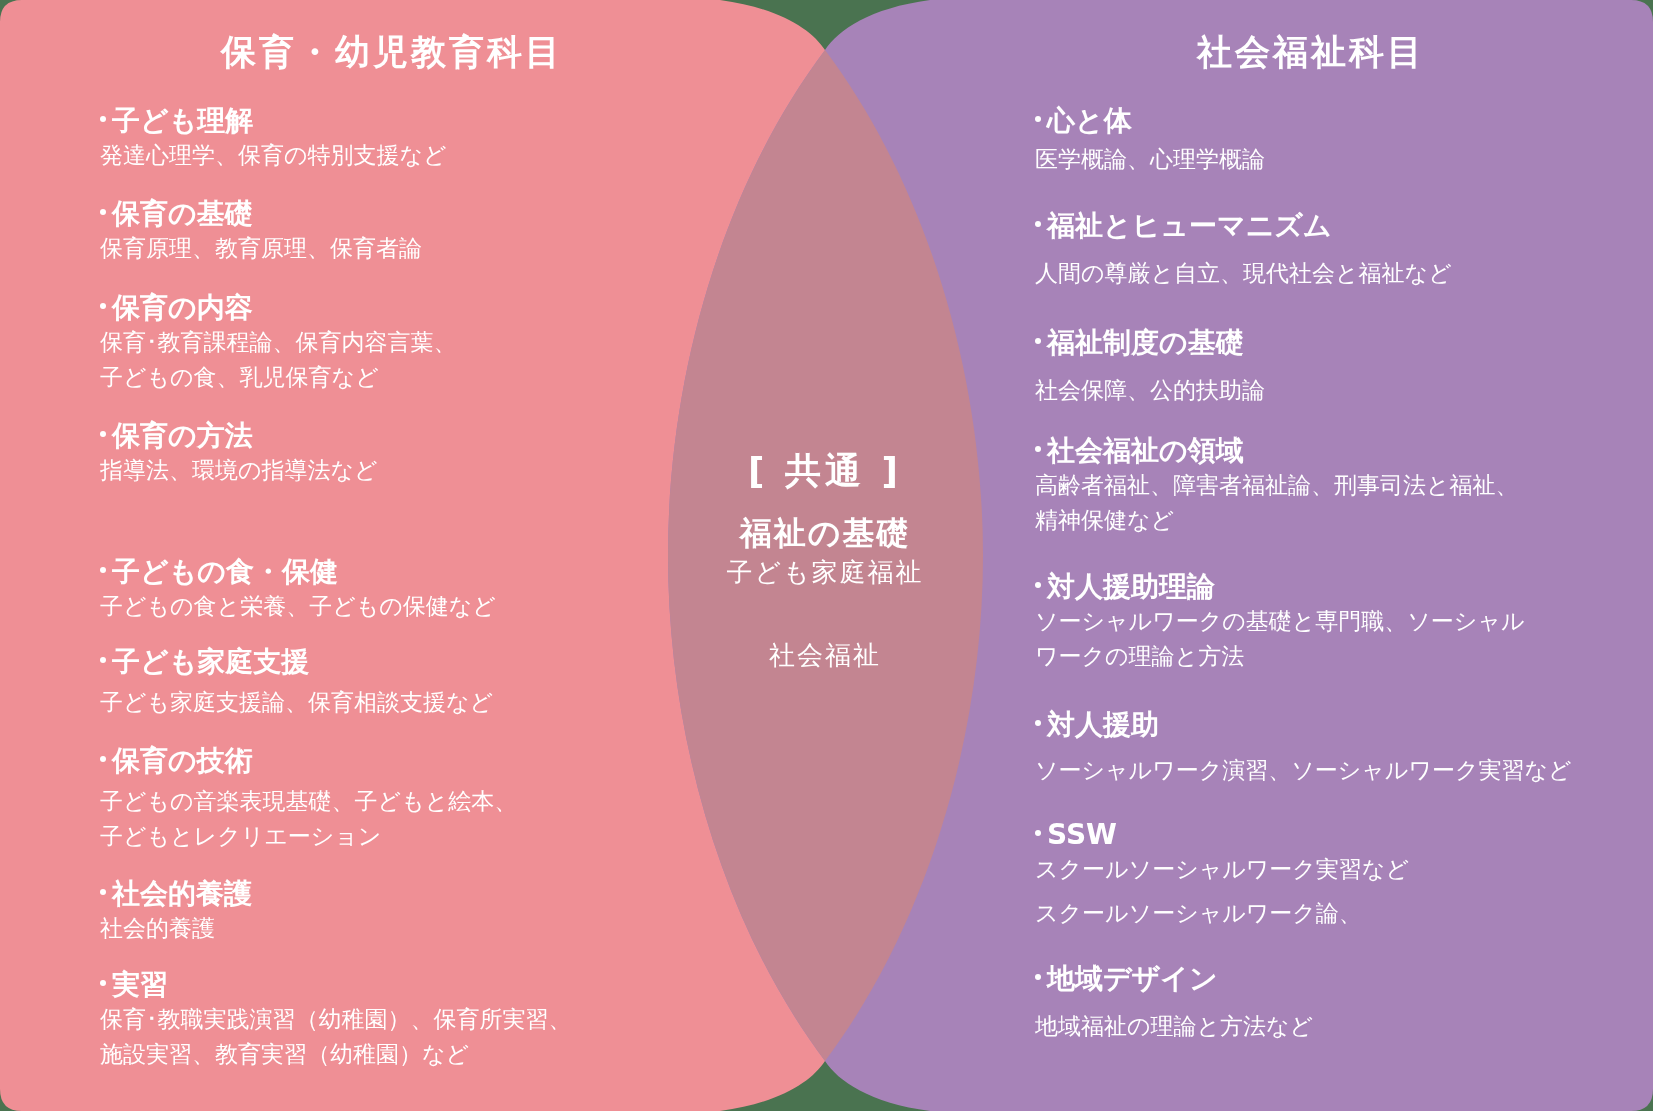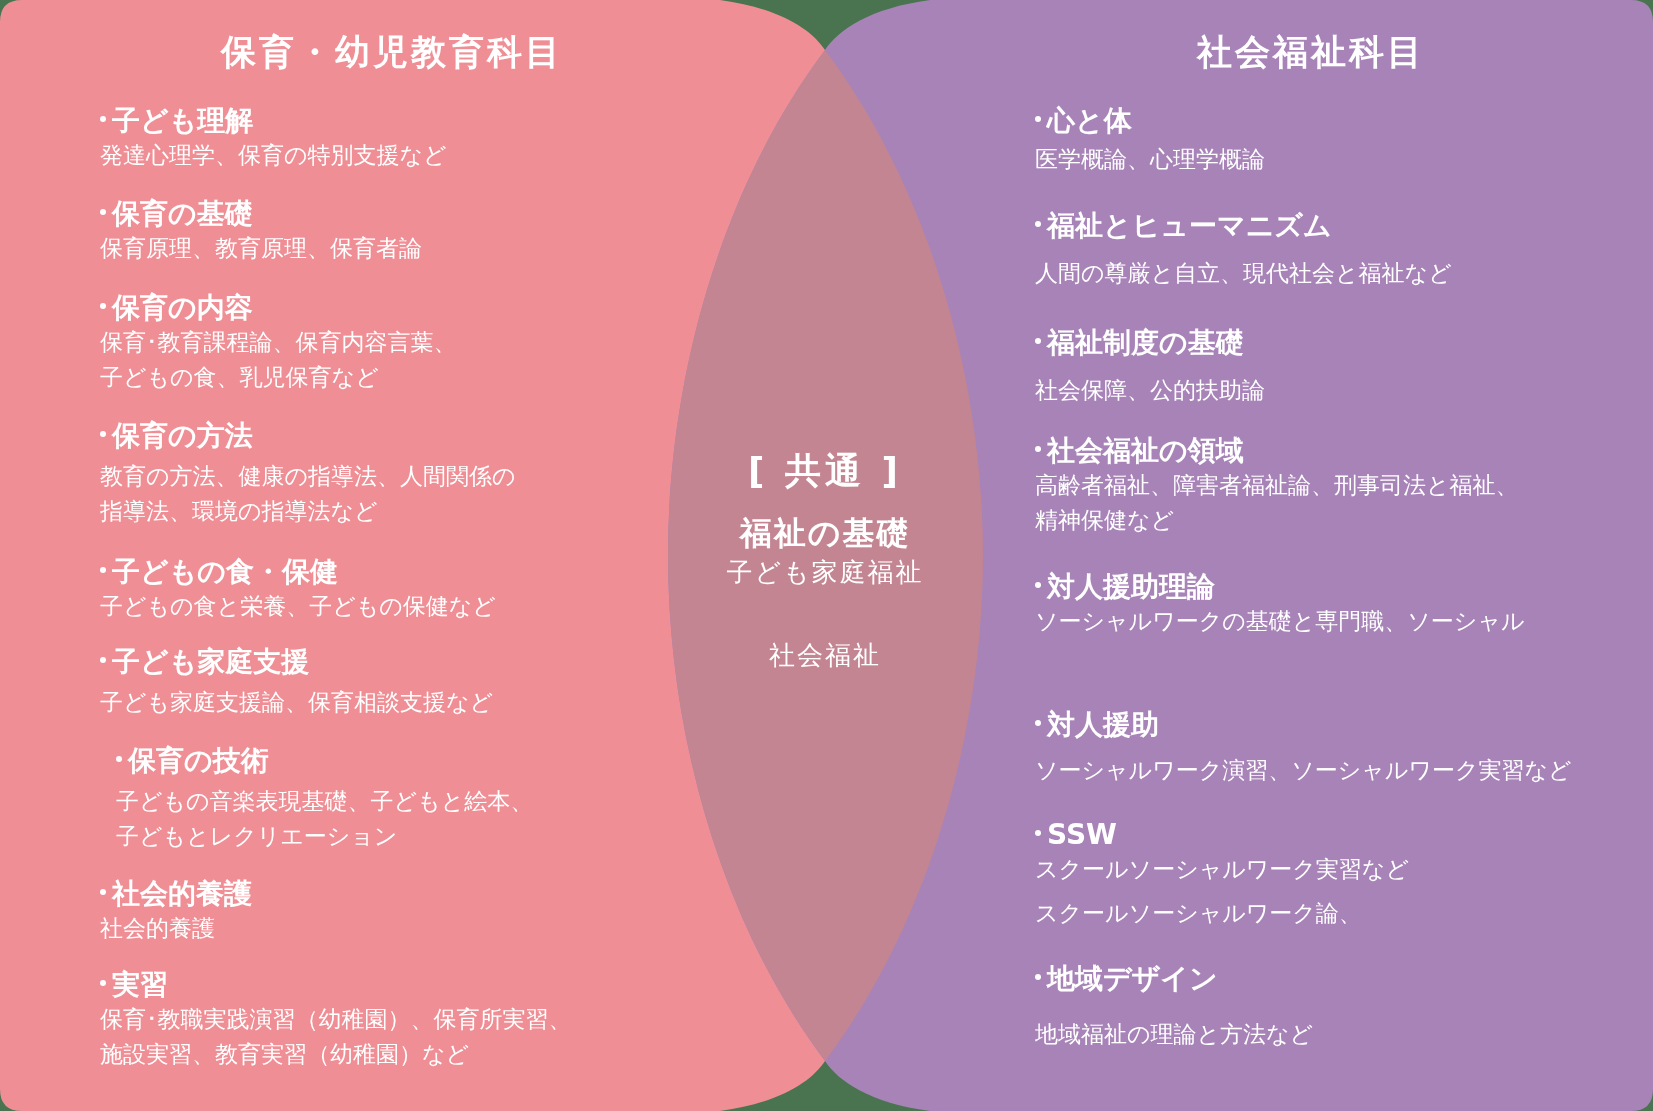--- a/index.html
+++ b/index.html
@@ -45,35 +45,34 @@
 </div>
 
 <div class="item" style="left:100px; top:291px;">
   <span class="head"><span class="dot"></span><span>保育の内容</span></span>
   <span class="body">保育･教育課程論、保育内容言葉、</span>
   <span class="body">子どもの食、乳児保育など</span>
 </div>
 
 <div class="item" style="left:100px; top:419px;">
   <span class="head"><span class="dot"></span><span>保育の方法</span></span>
-  <span class="body" style="margin-top:6px;">教育の方法、健康の指導法、人間関係の</span>
   <span class="body">指導法、環境の指導法など</span>
 </div>
 
 <div class="item" style="left:100px; top:555px;">
   <span class="head"><span class="dot"></span><span>子どもの食・保健</span></span>
   <span class="body">子どもの食と栄養、子どもの保健など</span>
 </div>
 
 <div class="item" style="left:100px; top:645px;">
   <span class="head"><span class="dot"></span><span>子ども家庭支援</span></span>
   <span class="body" style="margin-top:6px;">子ども家庭支援論、保育相談支援など</span>
 </div>
 
-<div class="item" style="left:116px; top:744px;">
+<div class="item" style="left:100px; top:744px;">
   <span class="head"><span class="dot"></span><span>保育の技術</span></span>
   <span class="body" style="margin-top:6px;">子どもの音楽表現基礎、子どもと絵本、</span>
   <span class="body">子どもとレクリエーション</span>
 </div>
 
 <div class="item" style="left:100px; top:877px;">
   <span class="head"><span class="dot"></span><span>社会的養護</span></span>
   <span class="body">社会的養護</span>
 </div>
 
@@ -109,29 +108,30 @@
 
 <div class="item" style="left:1035px; top:434px;">
   <span class="head"><span class="dot"></span><span>社会福祉の領域</span></span>
   <span class="body">高齢者福祉、障害者福祉論、刑事司法と福祉、</span>
   <span class="body">精神保健など</span>
 </div>
 
 <div class="item" style="left:1035px; top:570px;">
   <span class="head"><span class="dot"></span><span>対人援助理論</span></span>
   <span class="body">ソーシャルワークの基礎と専門職、ソーシャル</span>
+  <span class="body">ワークの理論と方法</span>
 </div>
 
 <div class="item" style="left:1035px; top:708px;">
   <span class="head"><span class="dot"></span><span>対人援助</span></span>
   <span class="body" style="margin-top:11px;">ソーシャルワーク演習、ソーシャルワーク実習など</span>
 </div>
 
 <div class="item" style="left:1035px; top:818px;">
   <span class="head"><span class="dot"></span><span>SSW</span></span>
   <span class="body">スクールソーシャルワーク実習など</span>
   <span class="body" style="margin-top:9px;">スクールソーシャルワーク論、</span>
 </div>
 
 <div class="item" style="left:1035px; top:962px;">
   <span class="head"><span class="dot"></span><span>地域デザイン</span></span>
-  <span class="body" style="margin-top:21px;">地域福祉の理論と方法など</span>
+  <span class="body" style="margin-top:13px;">地域福祉の理論と方法など</span>
 </div>
 
 </body></html>

